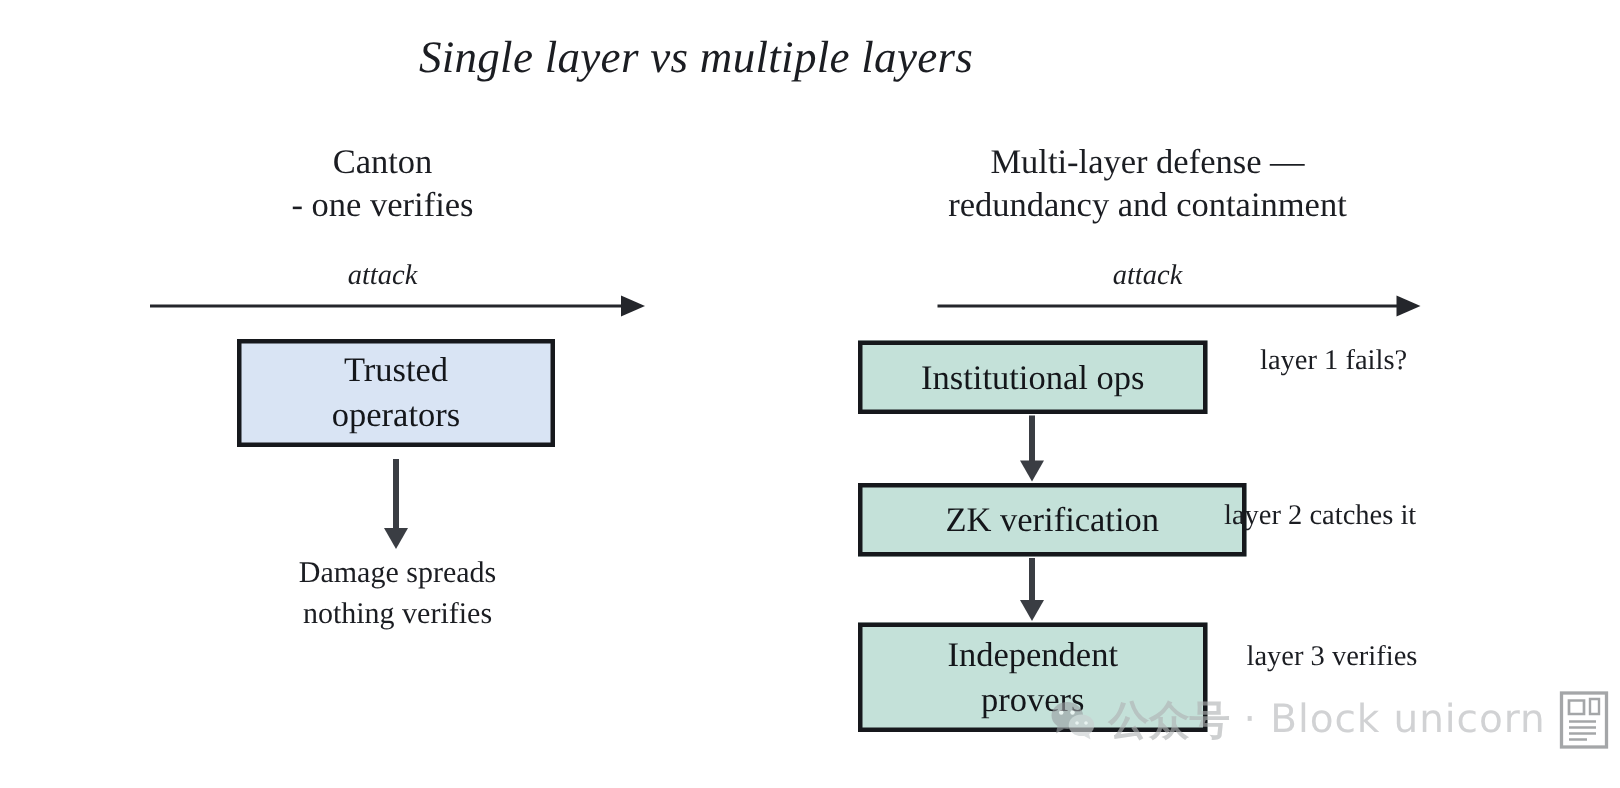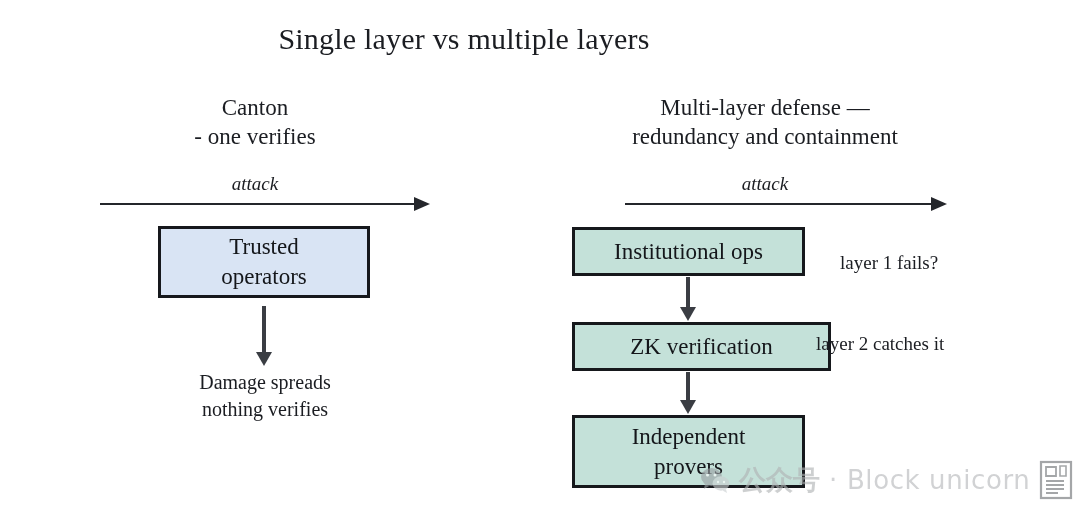--- a/index.html
+++ b/index.html
@@ -20,20 +20,21 @@
   
   .title {
     position: absolute;
     left: 0;
     top: 22px;
     width: 928px;
     text-align: center;
     font-size: 30px;
     letter-spacing: 0.2px;
     color: #1b1d22;
+    font-style: italic;
   }
 
   
   .col-head {
     position: absolute;
     text-align: center;
     font-size: 23px;
     line-height: 29px;
     color: #1b1d22;
   }
@@ -131,21 +132,21 @@
   }
   .caption .l2 { display: block; }
 
   
   .layer-label {
     position: absolute;
     font-size: 19px;
     color: #1b1d22;
     white-space: nowrap;
   }
-  #layer-label-1 { left: 840px; top: 252px; }
+  #layer-label-1 { left: 840px; top: 230px; }
   #layer-label-2 { left: 816px; top: 333px; }
   #layer-label-3 { left: 831px; top: 427px; }
 
   
   .watermark {
     position: absolute;
     left: 700px;
     top: 459px;
     height: 42px;
     display: flex;
@@ -239,20 +240,21 @@
 
   <div class="box green" id="box-independent">
     <div>
       <span>Independent</span><br>
       <span>provers</span>
     </div>
   </div>
 
   <div class="layer-label" id="layer-label-1">layer 1 fails?</div>
   <div class="layer-label" id="layer-label-2">layer 2 catches it</div>
+  <div class="layer-label" id="layer-label-3">layer 3 verifies</div>
 
   <div class="watermark">
     <svg class="wm-wechat" viewBox="0 0 30 26">
       <ellipse cx="11.5" cy="10" rx="10.5" ry="9" fill="#9aa0a3"></ellipse>
       <path d="M5 17 L4 22 L9.5 18.8 Z" fill="#9aa0a3"></path>
       <circle cx="7.5" cy="8" r="1.5" fill="#ffffff"></circle>
       <circle cx="15" cy="8" r="1.5" fill="#ffffff"></circle>
       <ellipse cx="21" cy="16.5" rx="8.5" ry="7.2" fill="#c9ced0"></ellipse>
       <path d="M26 22 L27 26 L22.5 23.5 Z" fill="#c9ced0"></path>
       <circle cx="18" cy="15" r="1.2" fill="#ffffff"></circle>

